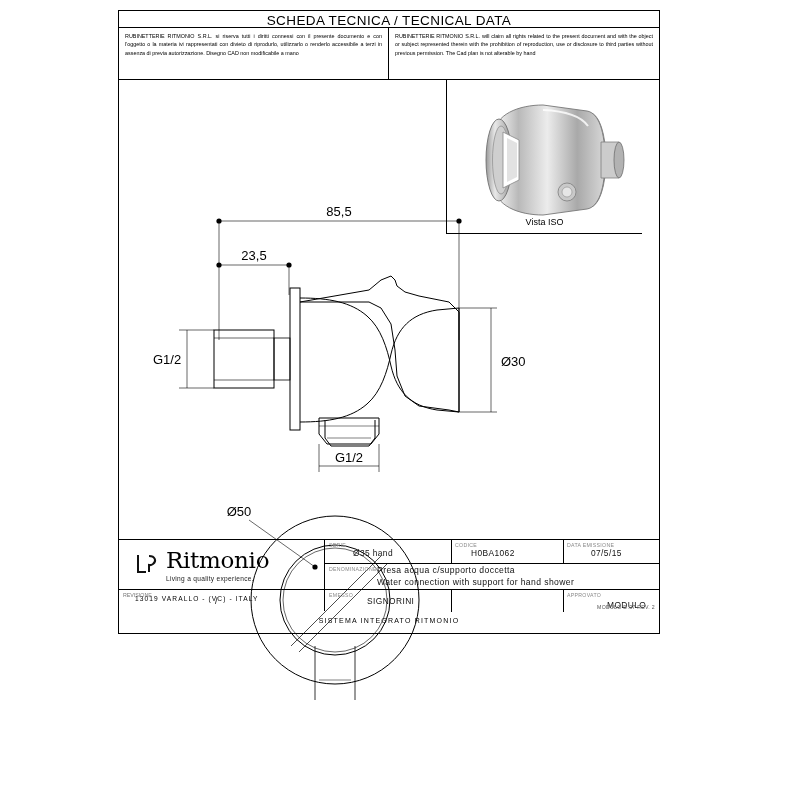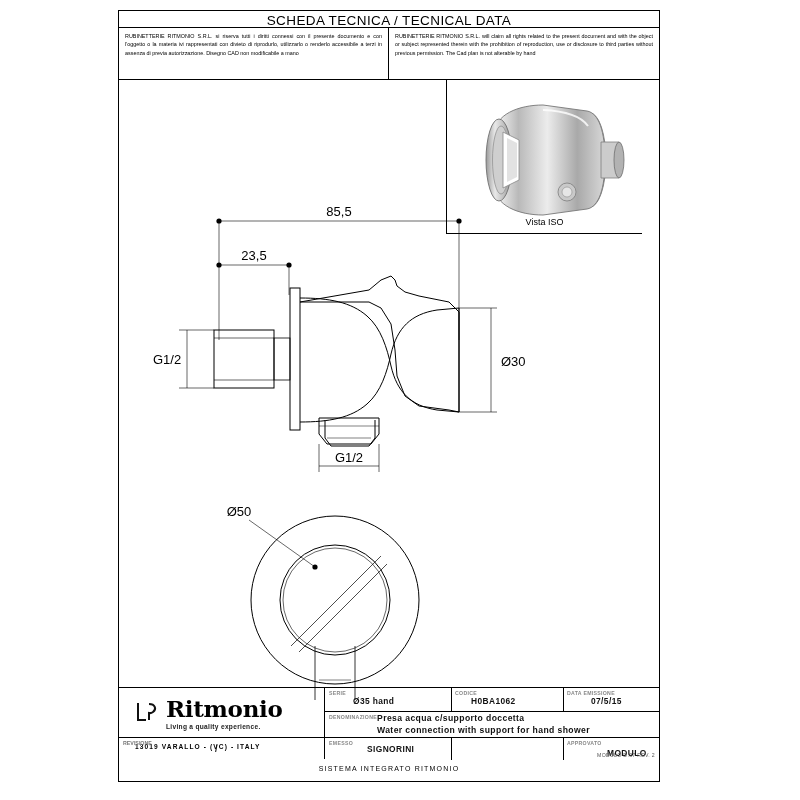--- a/index.html
+++ b/index.html
@@ -13,21 +13,21 @@
     font-family: "Liberation Sans", sans-serif;
     color: #000;
     position: relative;
     overflow: hidden;
   }
   .sheet {
     position: absolute;
     left: 118px;
     top: 10px;
     width: 542px;
-    height: 772px;
+    height: 624px;
     border: 1px solid #000;
     box-sizing: border-box;
   }
   
   .hdr-title {
     position: absolute;
     left: 0;
     top: 0;
     width: 100%;
     text-align: center;
@@ -91,21 +91,20 @@
   }
   
   .tblock {
     position: absolute;
     left: 0;
     bottom: 22px;
     width: 100%;
     height: 72px;
     border-top: 1px solid #000;
     box-sizing: border-box;
-    font-weight: bold;
   }
   .tb-logo {
     position: absolute;
     left: 0; top: 0;
     width: 206px; height: 100%;
     border-right: 1px solid #000;
     box-sizing: border-box;
   }
   .logo-wrap {
     position: absolute;

